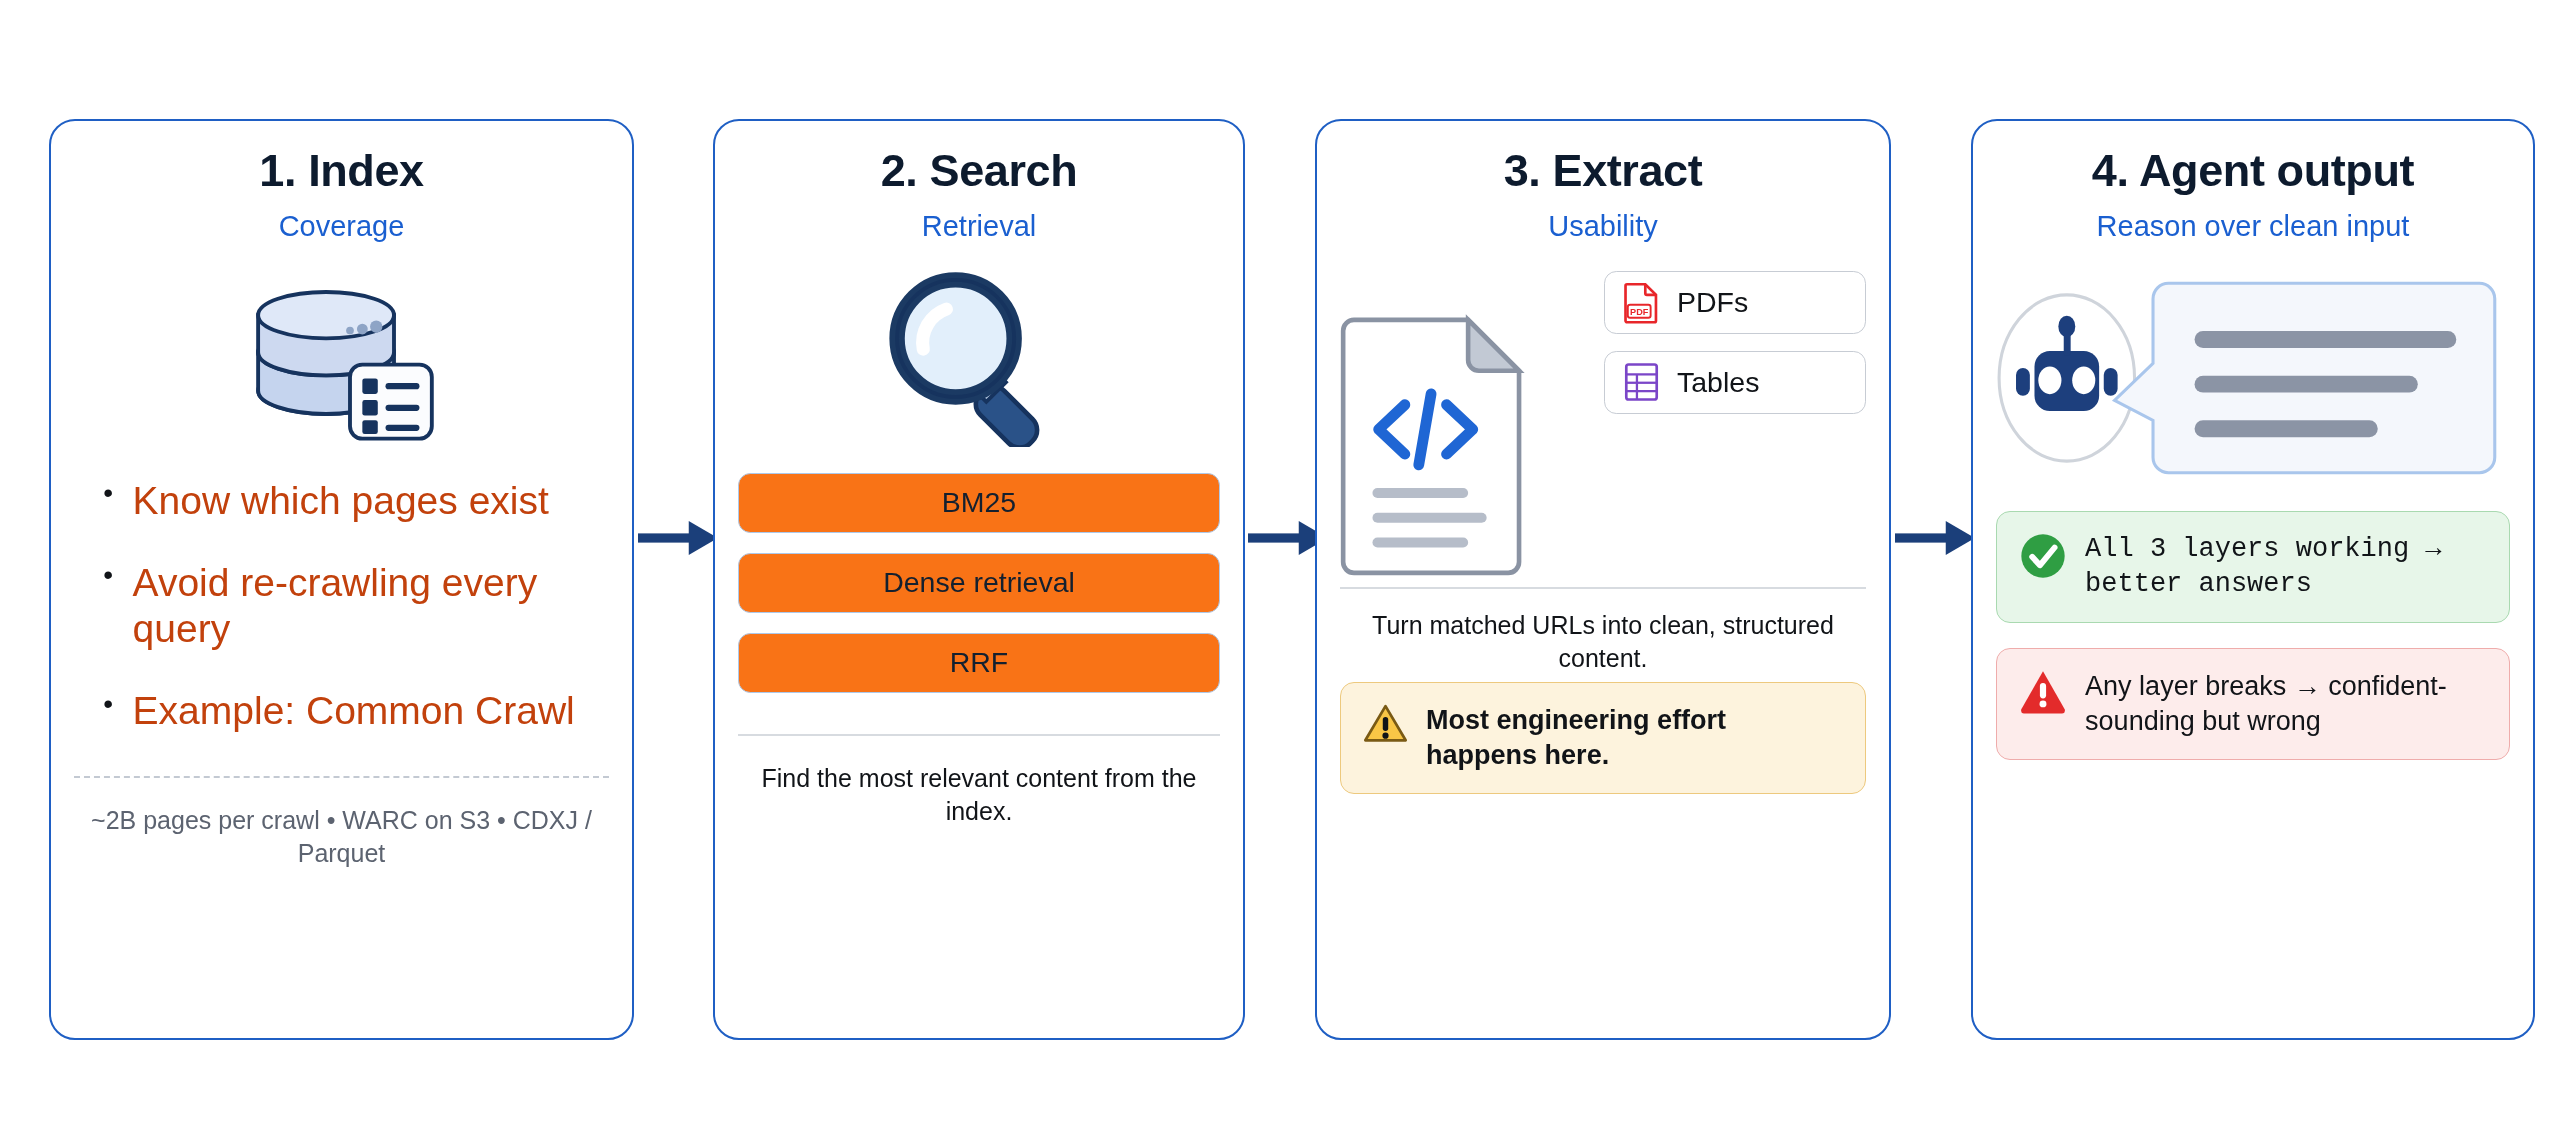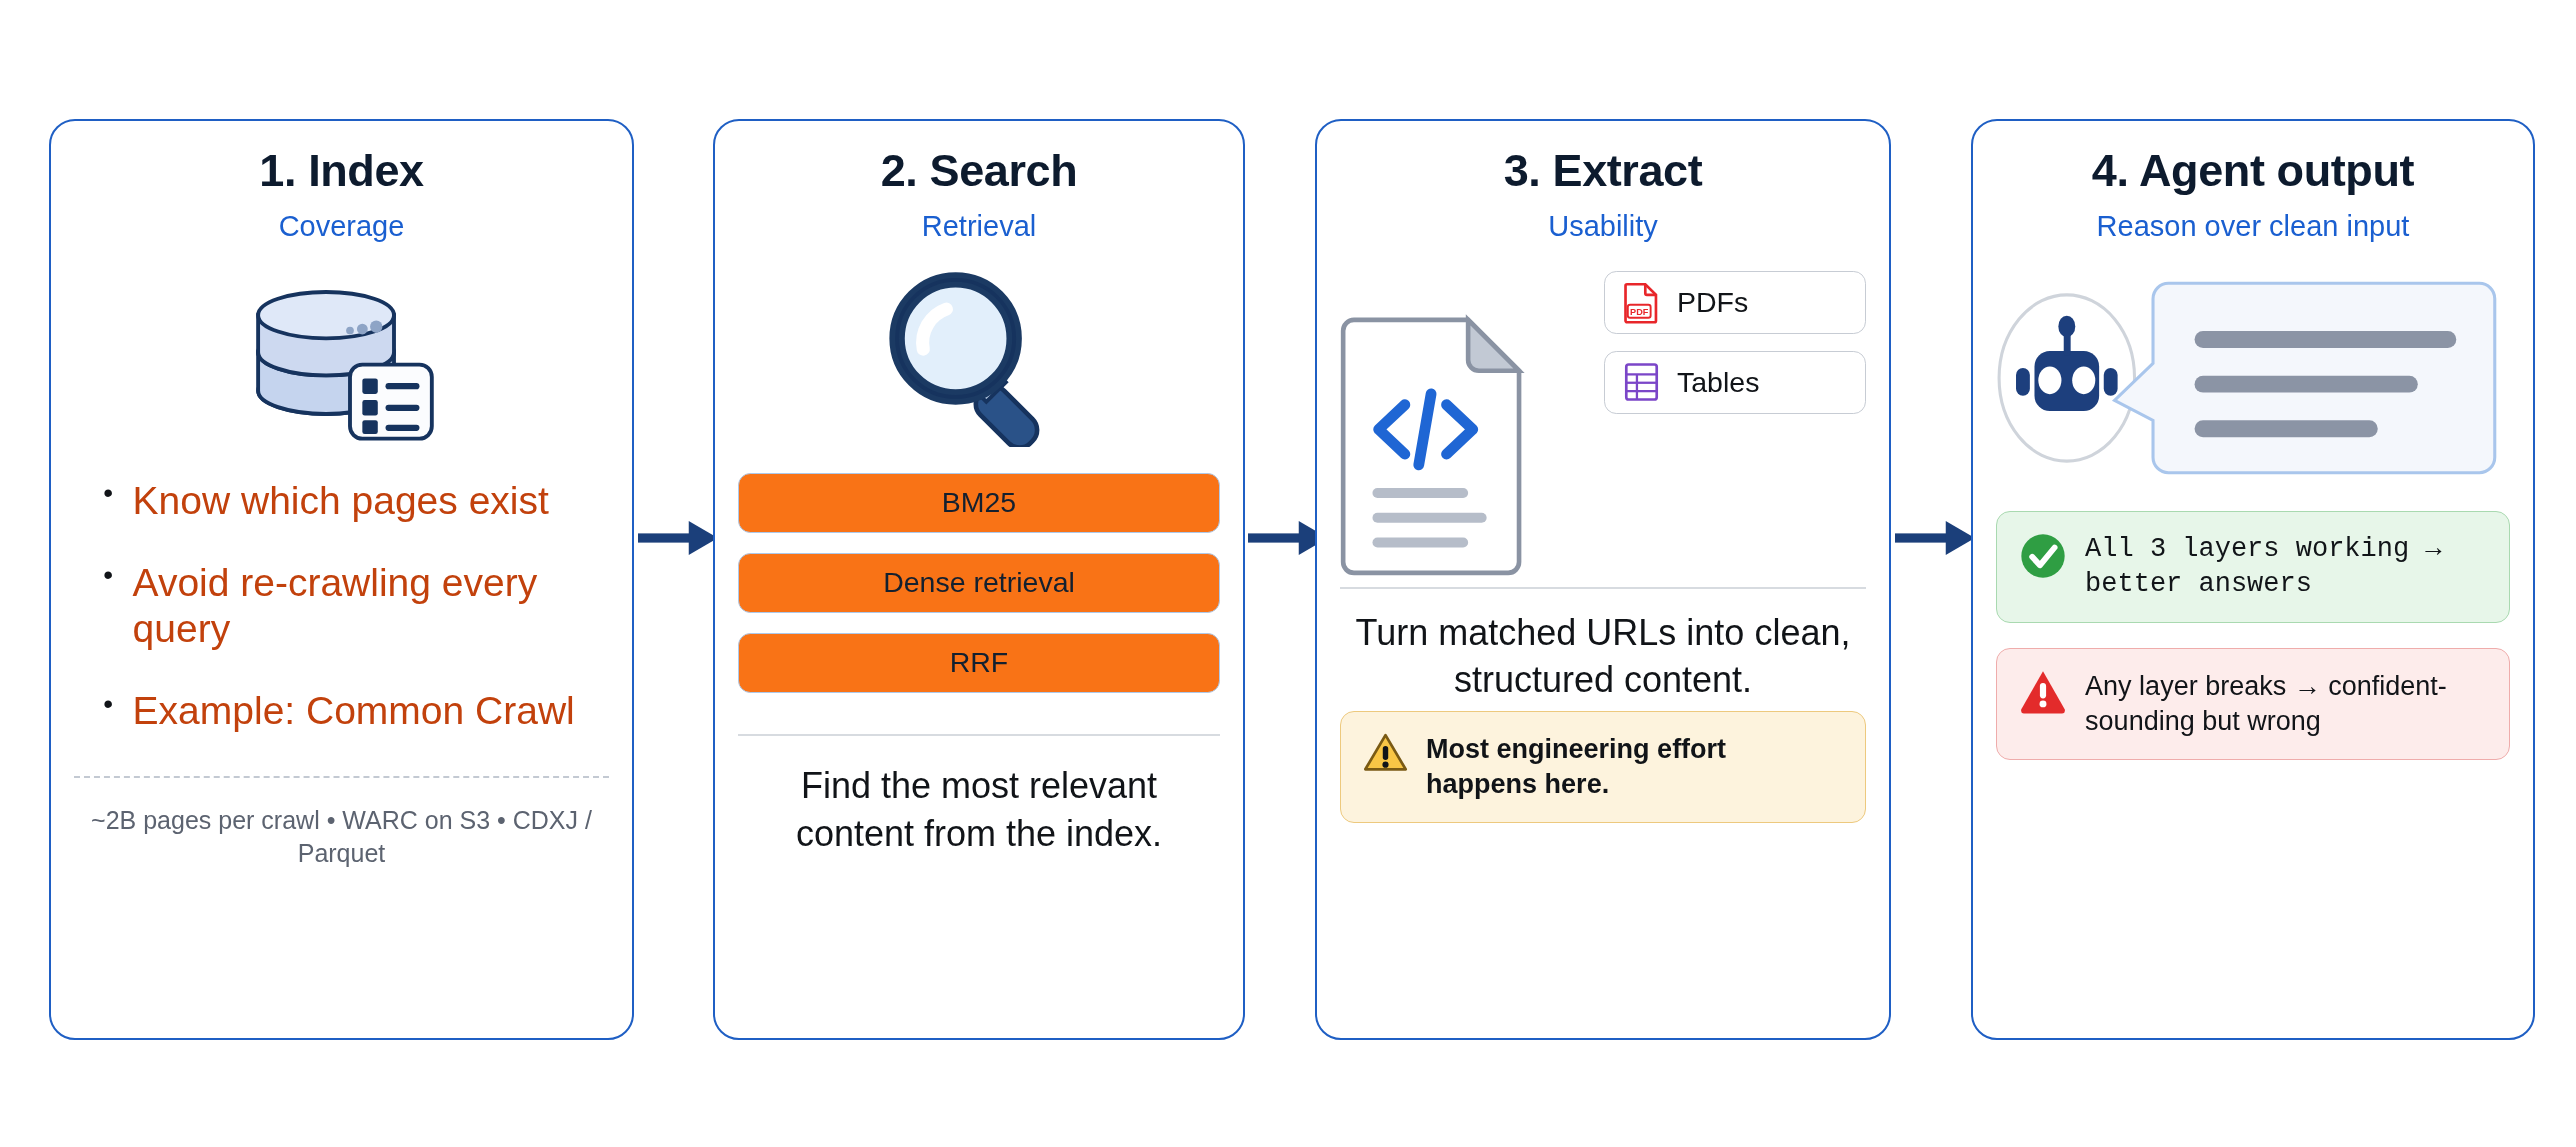--- a/index.html
+++ b/index.html
@@ -111,21 +111,21 @@
     color: #14202f;
     margin-bottom: 20px;
   }
   .solid-sep {
     width: 100%;
     border-top: 2.3px solid #d7dbe0;
     margin-top: 21.6px;
     margin-bottom: 26px;
   }
   .desc {
-    font-size: 36px;
+    font-size: 25px;
     color: #111418;
     text-align: center;
     line-height: 1.32;
     width: 100%;
   }
 
   
   .extract-row {
     display: flex;
     align-items: flex-start;

